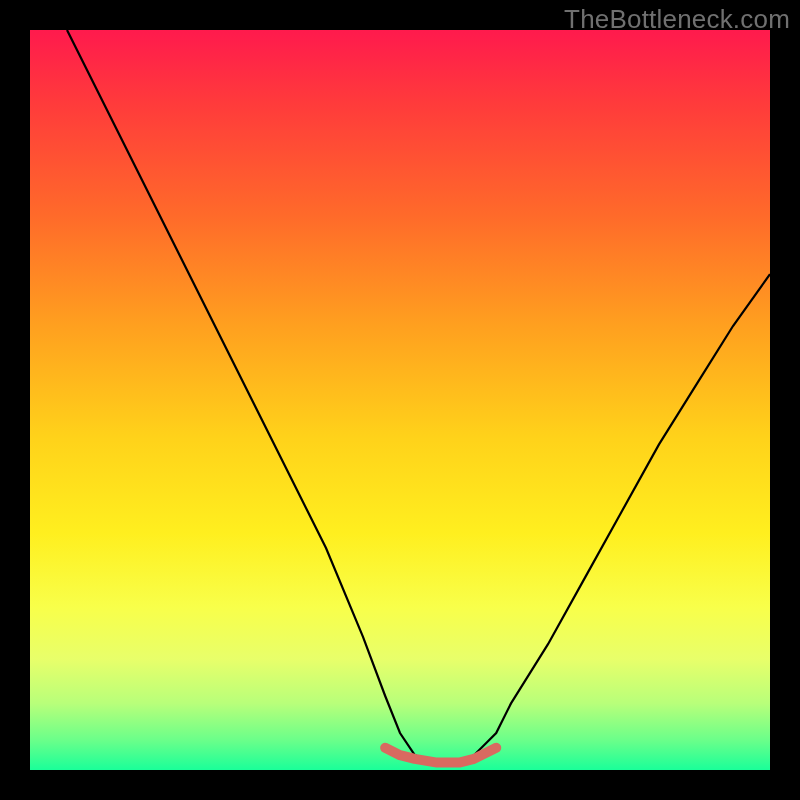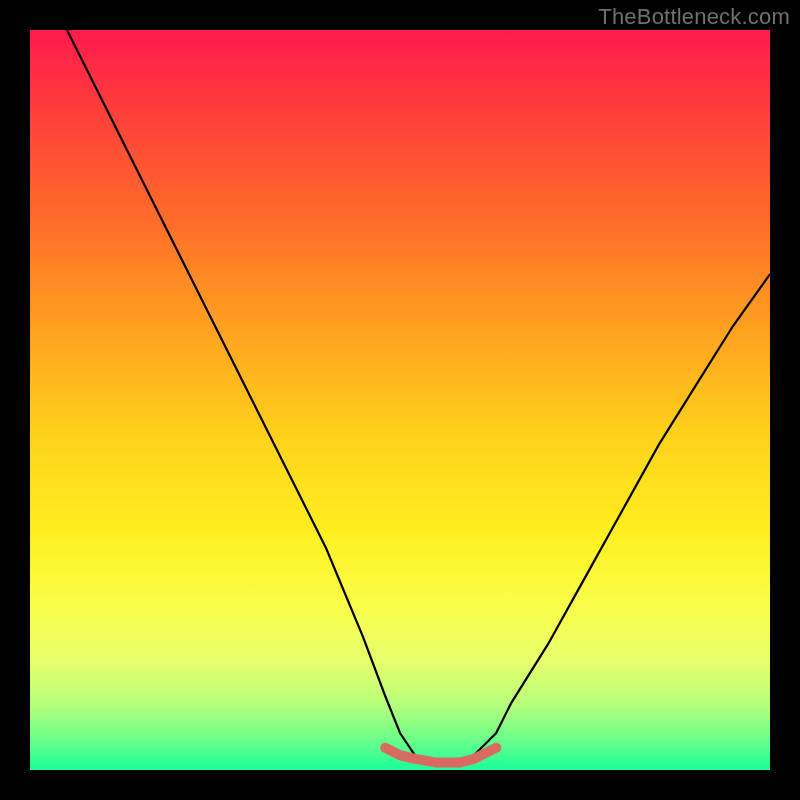--- a/index.html
+++ b/index.html
@@ -37,21 +37,21 @@
       #b8ff7a 91%,
       #6aff8a 96%,
       #1aff99 100%
     );
   }
   .watermark {
     position: absolute;
     top: 4px;
     right: 10px;
     color: #707070;
-    font-size: 22px;
+    font-size: 26px;
     font-weight: 500;
     letter-spacing: 0.2px;
   }
   svg.curve {
     position: absolute;
     left: 0;
     top: 0;
     width: 740px;
     height: 740px;
     overflow: visible;

